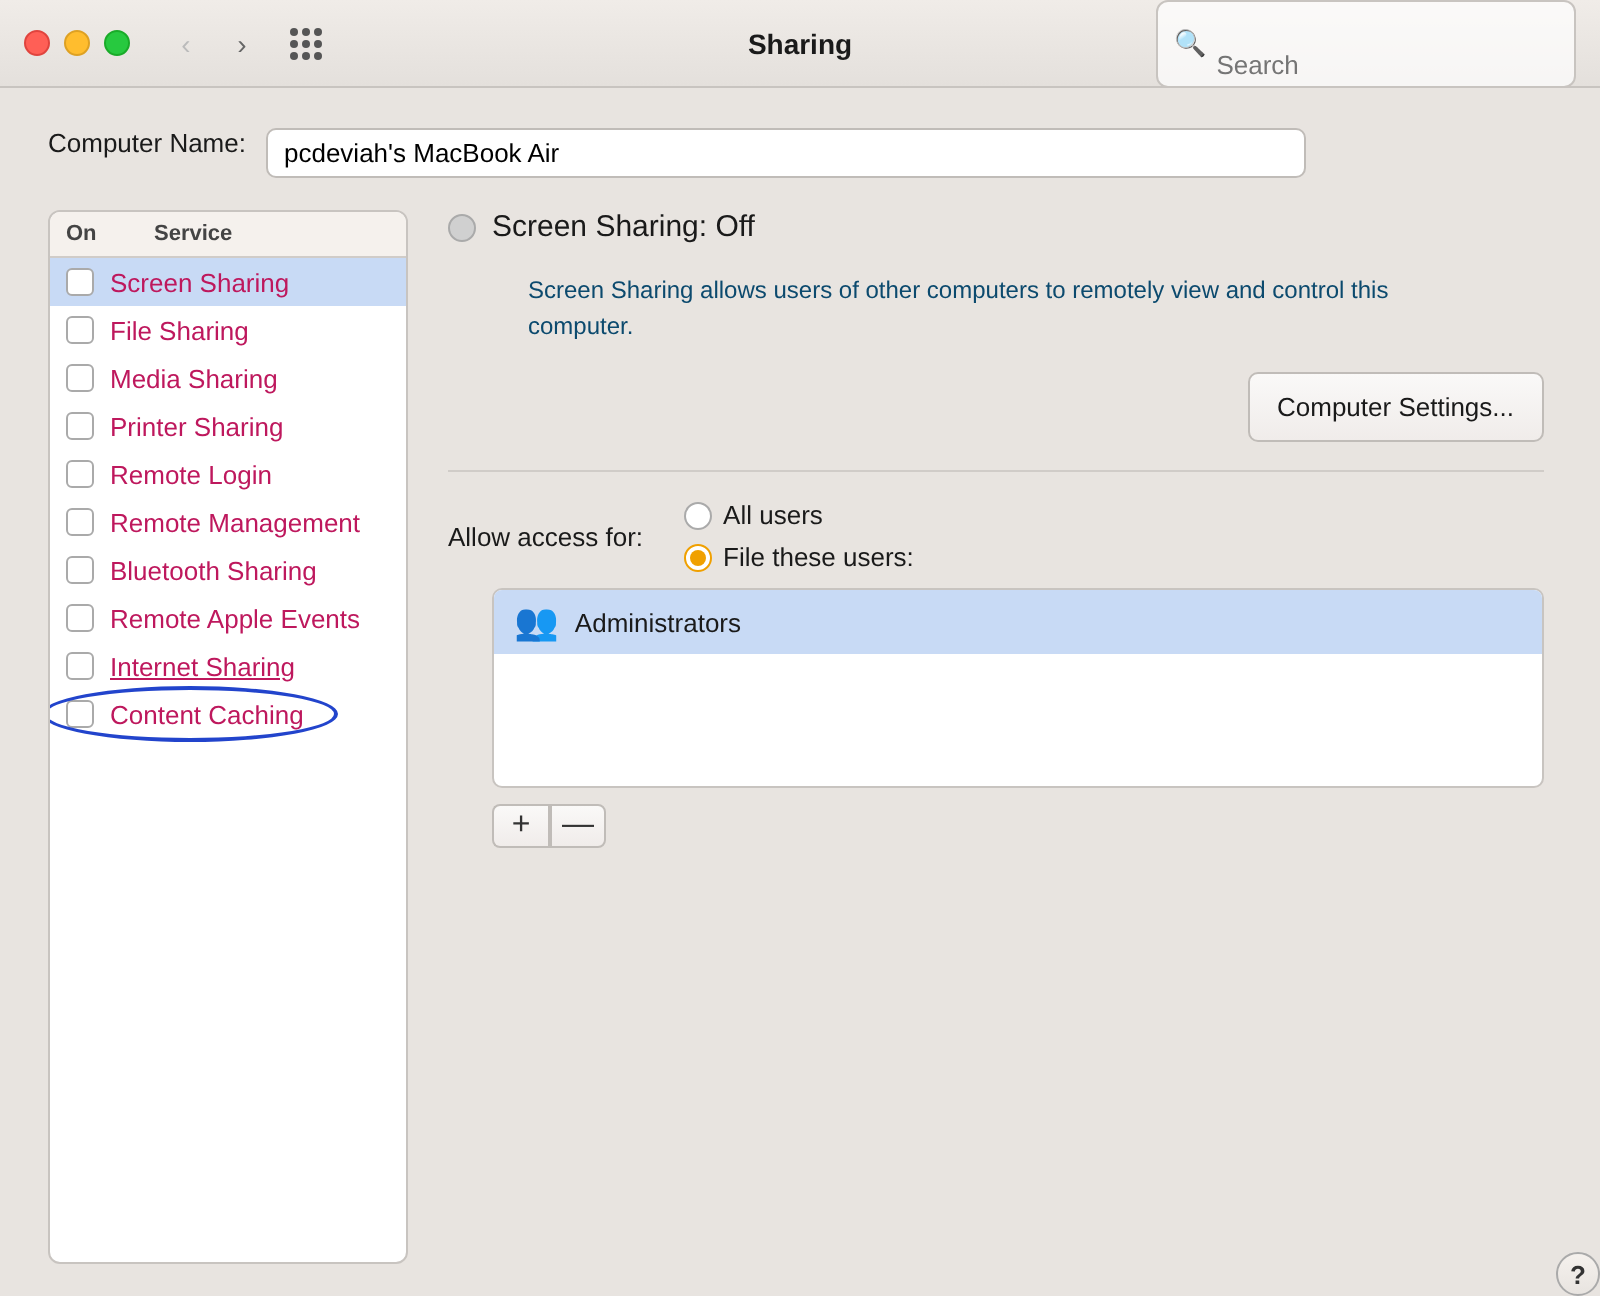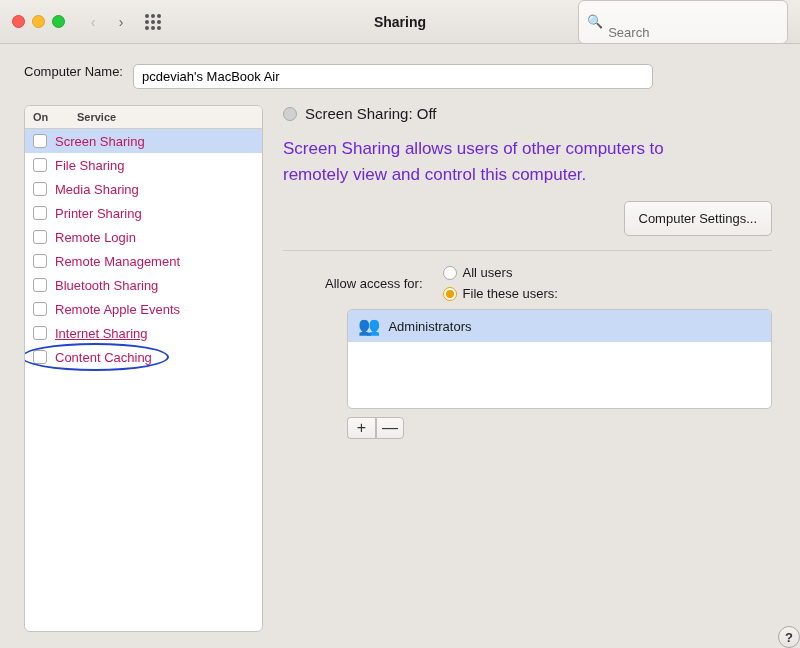--- a/index.html
+++ b/index.html
@@ -171,21 +171,21 @@
 
     
     .services-detail {
       display: flex;
       gap: 16px;
       flex: 1;
     }
 
     
     .services-panel {
-      width: 239px;
+      width: 180px;
       flex-shrink: 0;
       background: white;
       border: 1px solid #c8c4c0;
       border-radius: 6px;
       overflow: hidden;
     }
 
     .services-header {
       display: flex;
       padding: 5px 8px;
@@ -265,24 +265,25 @@
       flex-shrink: 0;
     }
 
     .service-status-label {
       font-size: 15px;
       font-weight: 500;
       color: #1a1a1a;
     }
 
     .service-description {
-      font-size: 17px;
-      color: #6d28d9;
+      font-size: 12px;
+      color: #0c4a6e;
       line-height: 1.5;
       max-width: 440px;
+      margin-left: 40px;
     }
 
     .computer-settings-btn {
       align-self: flex-end;
       border: 1px solid #c0bcb8;
       border-radius: 5px;
       padding: 9px 14px;
       font-size: 13px;
       background: linear-gradient(to bottom, #faf9f8, #f0ecea);
       cursor: pointer;
@@ -298,21 +299,20 @@
       height: 1px;
       background: #d0ccc8;
       margin: 0;
     }
 
     
     .access-section {
       display: flex;
       flex-direction: column;
       gap: 8px;
-      margin-left: 42px;
     }
 
     .access-row {
       display: flex;
       align-items: center;
       gap: 10px;
     }
 
     .access-label {
       font-size: 13px;

